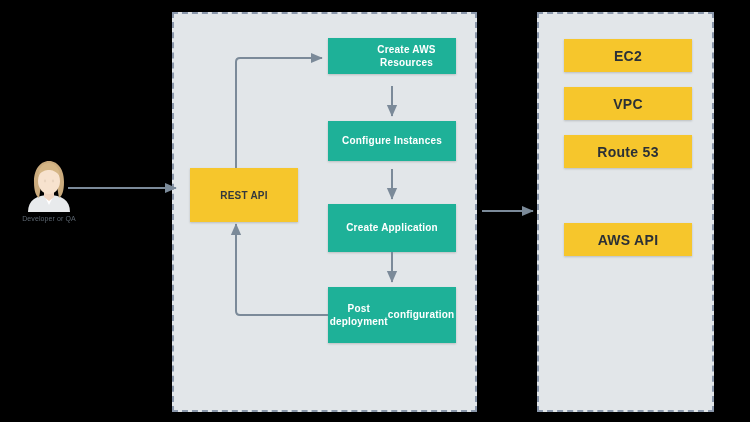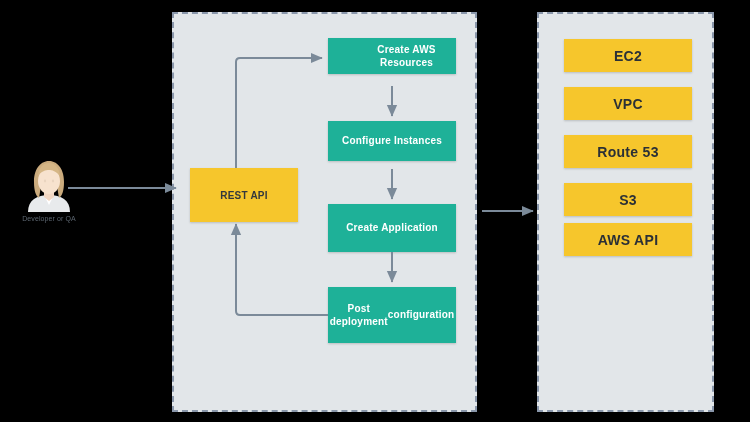--- a/index.html
+++ b/index.html
@@ -131,21 +131,20 @@
     </svg>
     <div id="actor-label">Developer or QA</div>
   </div>
 
   <div class="group-box" id="pipeline-group"></div>
 
   <div class="group-box" id="aws-group">
     <div class="service-box" style="top:25px">EC2</div>
     <div class="service-box" style="top:73px">VPC</div>
     <div class="service-box" style="top:121px">Route 53</div>
-    <div class="service-box" style="top:169px">S3</div>
     <div class="service-box" style="top:209px">AWS API</div>
   </div>
 
   <div class="api-box" style="left:190px; top:168px; width:108px; height:54px;">REST API</div>
 
   <div class="process-box" style="left:328px; top:38px; width:128px; height:36px;padding-left:35px;">
     <span>Create AWS Resources</span>
   </div>
 
   <div class="process-box" style="left:328px; top:121px; width:128px; height:40px;">

